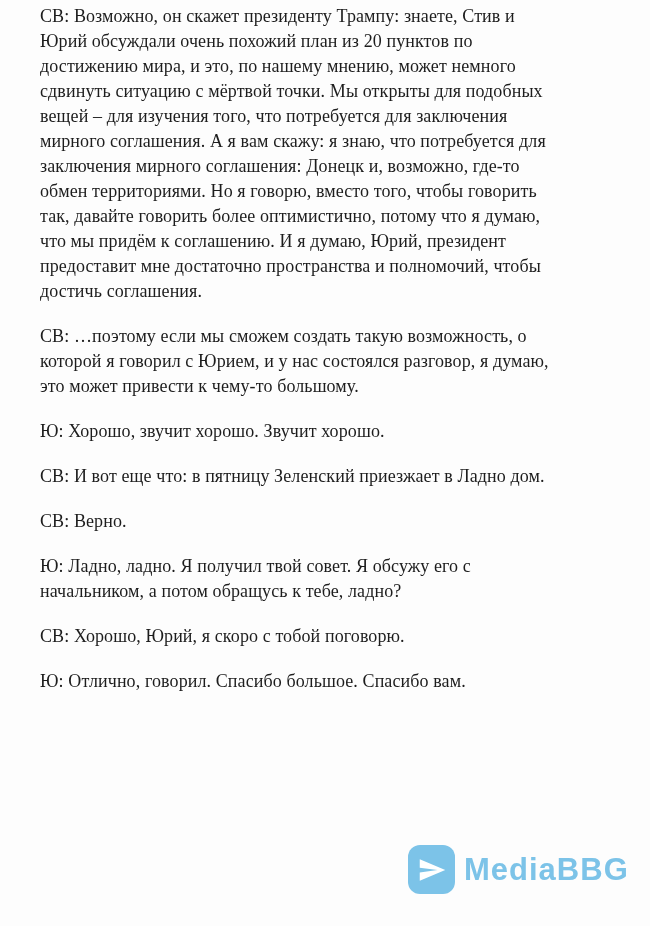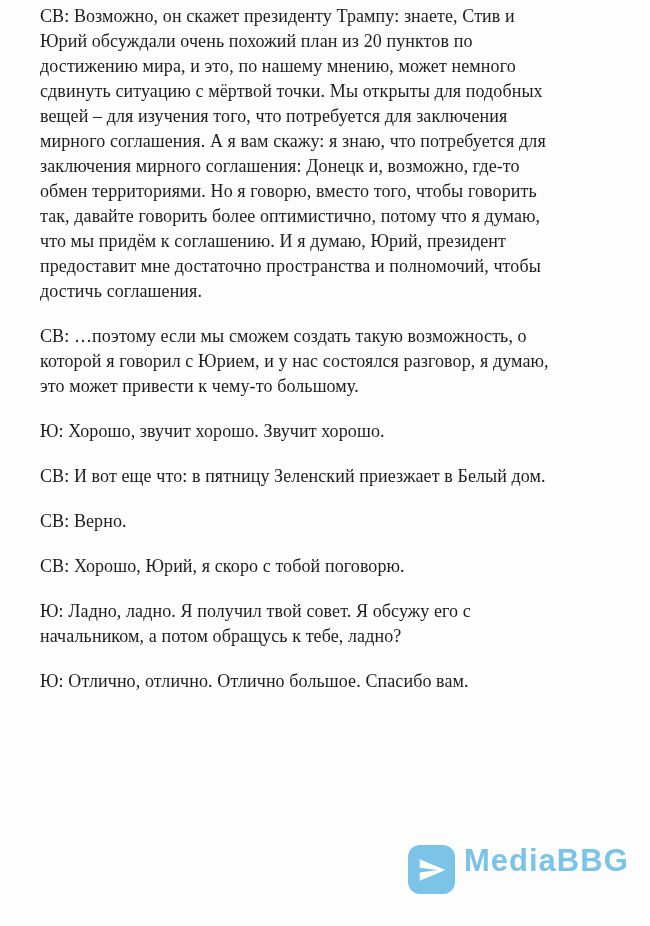--- a/index.html
+++ b/index.html
@@ -27,21 +27,21 @@
   }
   .content p {
     margin: 0 0 20px 0;
     white-space: pre-line;
   }
   .watermark {
     position: absolute;
     left: 408px;
     top: 845px;
     display: flex;
-    align-items: flex-start;
+    align-items: center;
     gap: 9px;
     pointer-events: none;
   }
   .wm-icon {
     width: 47px;
     height: 49px;
     background: #7cc3e8;
     border-radius: 12px;
     display: flex;
     align-items: center;
@@ -76,26 +76,26 @@
 заключения мирного соглашения: Донецк и, возможно, где-то
 обмен территориями. Но я говорю, вместо того, чтобы говорить
 так, давайте говорить более оптимистично, потому что я думаю,
 что мы придём к соглашению. И я думаю, Юрий, президент
 предоставит мне достаточно пространства и полномочий, чтобы
 достичь соглашения.</p>
     <p>СВ: …поэтому если мы сможем создать такую возможность, о
 которой я говорил с Юрием, и у нас состоялся разговор, я думаю,
 это может привести к чему-то большому.</p>
     <p>Ю: Хорошо, звучит хорошо. Звучит хорошо.</p>
-    <p>СВ: И вот еще что: в пятницу Зеленский приезжает в Белый дом.</p>
+    <p>СВ: И вот еще что: в пятницу Зеленский приезжает в Ладно дом.</p>
     <p>СВ: Верно.</p>
-    <p>СВ: Хорошо, Юрий, я скоро с тобой поговорю.</p>
     <p>Ю: Ладно, ладно. Я получил твой совет. Я обсужу его с
 начальником, а потом обращусь к тебе, ладно?</p>
-    <p>Ю: Отлично, отлично. Отлично большое. Спасибо вам.</p>
+    <p>СВ: Хорошо, Юрий, я скоро с тобой поговорю.</p>
+    <p>Ю: Отлично, говорил. Спасибо большое. Спасибо вам.</p>
   </div>
 
   <div class="watermark">
     <span class="wm-icon">
       <svg viewBox="0 0 24 24" aria-hidden="true">
         <path fill="#ffffff" d="M2.2 20.6 L22.6 12 L2.2 3.4 L2.2 10.1 L16.4 12 L2.2 13.9 Z"></path>
       </svg>
     </span>
     <span class="wm-text">MediaBBG</span>
   </div>

